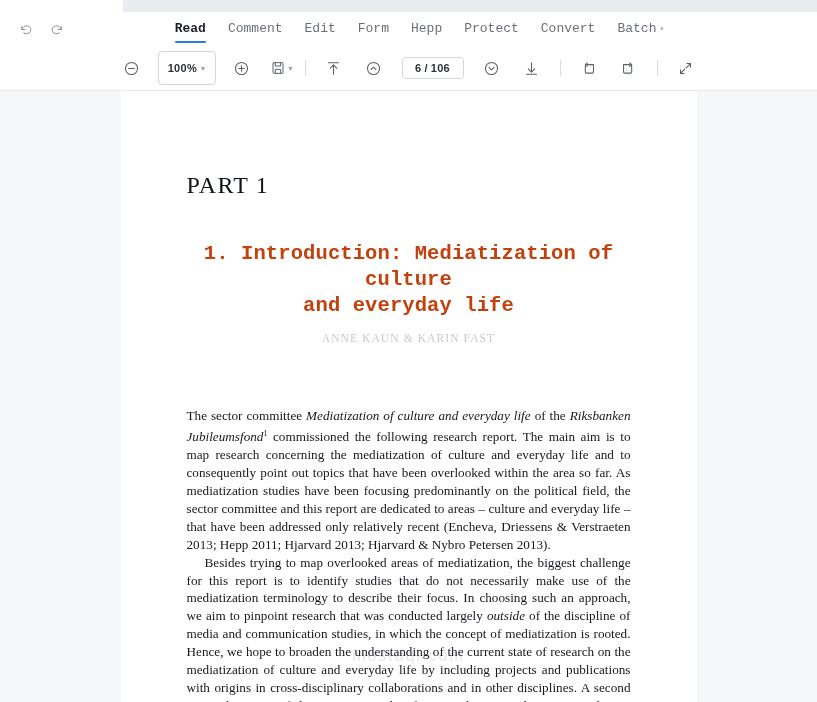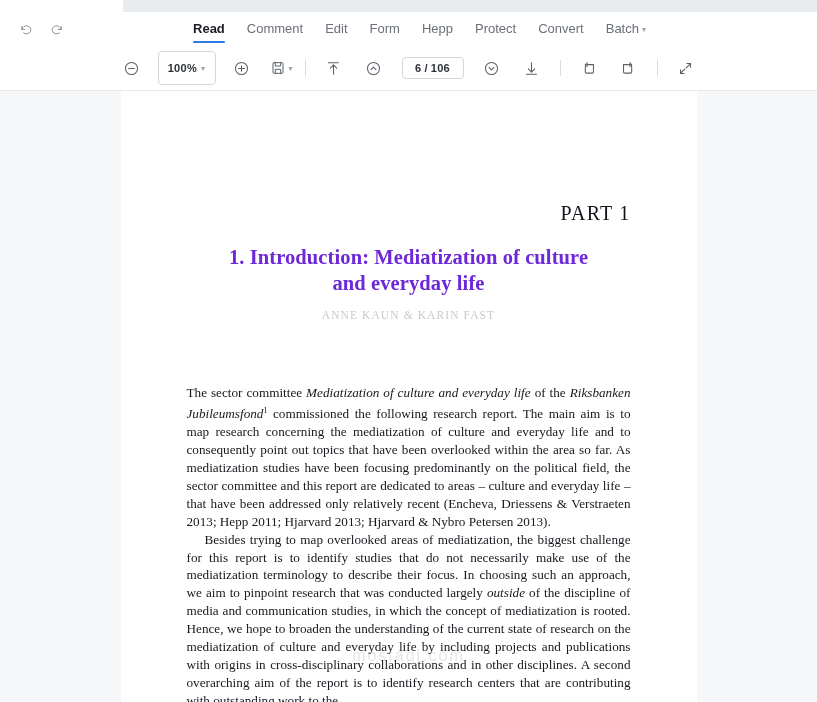--- a/index.html
+++ b/index.html
@@ -36,20 +36,21 @@
   .header {
     background: #ffffff;
     border-bottom: 1px solid #e6e8eb;
     position: relative;
   }
   .row-tabs {
     height: 34px;
     display: flex;
     align-items: flex-end;
     position: relative;
+    font-family: Liberation Mono, monospace;
   }
   .history-btns {
     position: absolute;
     left: 8px;
     top: 0;
     height: 34px;
     display: flex;
     align-items: center;
     gap: 10px;
     padding-left: 6px;
@@ -176,35 +177,35 @@
     position: relative;
     overflow: hidden;
   }
   .page-inner {
     padding: 0 66px;
     position: relative;
     z-index: 2;
   }
 
   .part-title {
-    text-align: right;
+    text-align: left;
     font-family: "Liberation Serif", serif;
-    font-size: 20px;
+    font-size: 24px;
     color: #10141a;
     letter-spacing: 1.2px;
-    margin-top: 111px;
+    margin-top: 81px;
   }
   .chapter-title {
     text-align: center;
-    font-family: Liberation Serif, serif;
+    font-family: Liberation Mono, monospace;
     font-size: 20.5px;
     font-weight: bold;
-    color: #6d28d9;
+    color: #c2410c;
     line-height: 26px;
-    margin-top: 19px;
+    margin-top: 42px;
     letter-spacing: .1px;
   }
   .authors {
     text-align: center;
     font-family: "Liberation Serif", serif;
     font-size: 11.5px;
     color: #c7c9ce;
     letter-spacing: 1.1px;
     margin-top: 13px;
   }

